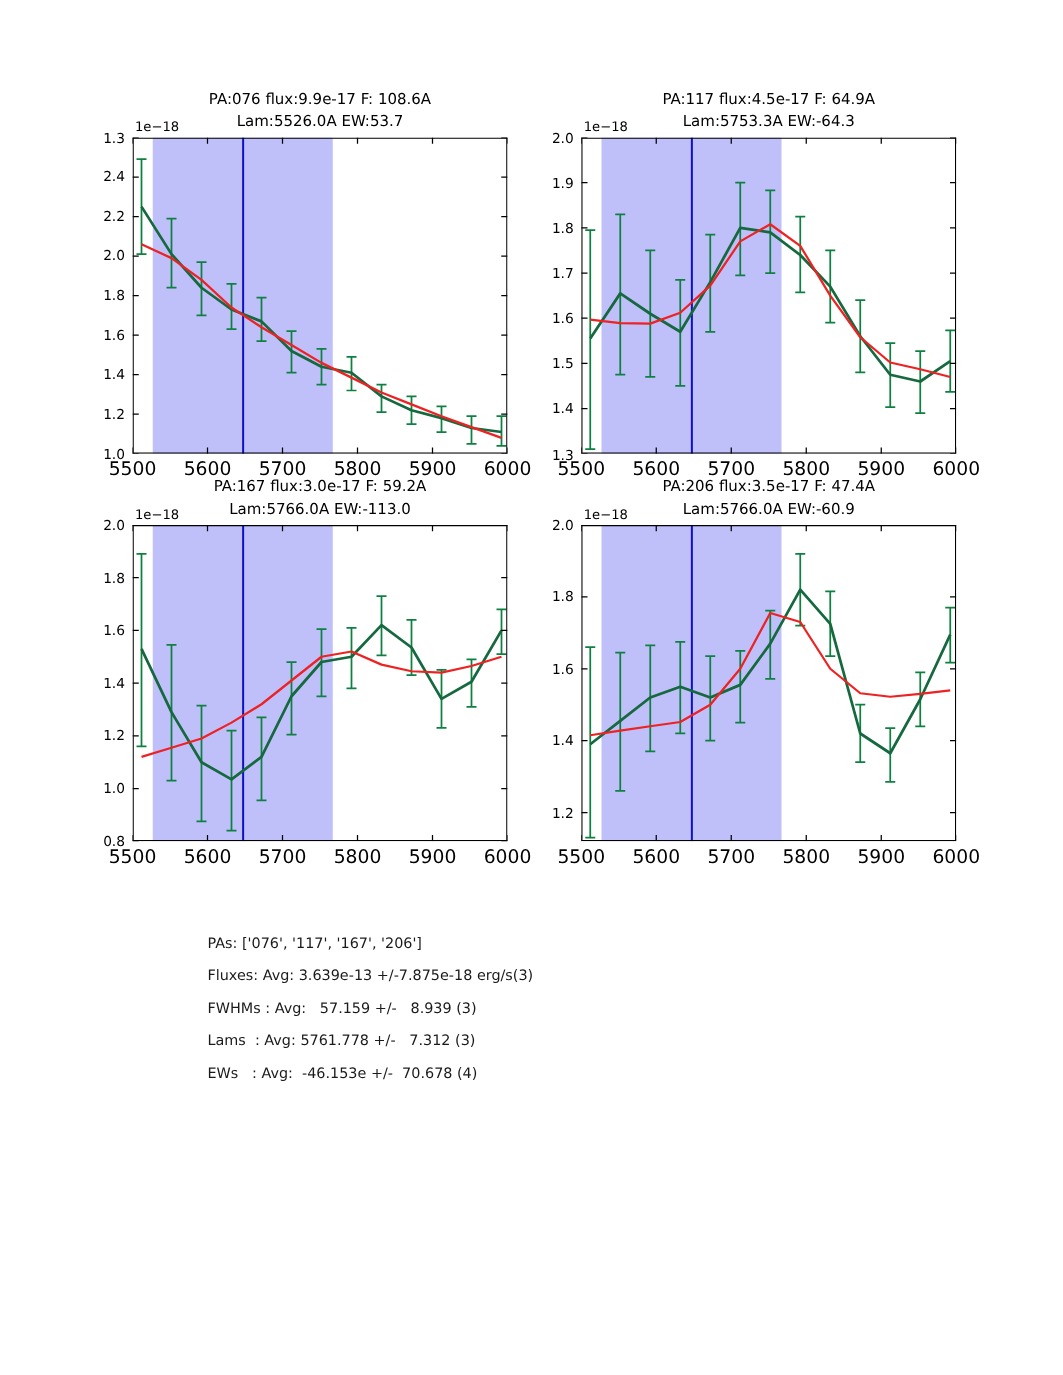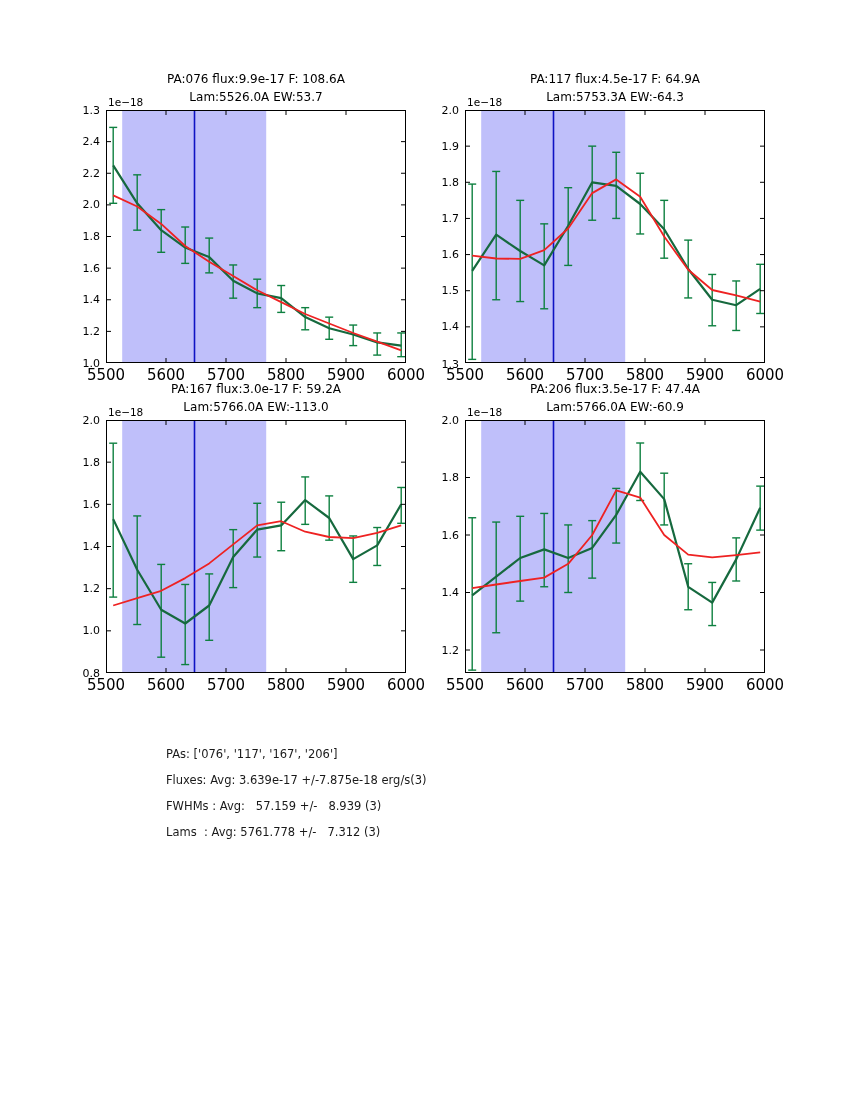--- a/index.html
+++ b/index.html
@@ -401,18 +401,19 @@
       <div class="xtick-label" style="left: 0px;">5500</div>
       <div class="xtick-label" style="left: 60px;">5600</div>
       <div class="xtick-label" style="left: 120px;">5700</div>
       <div class="xtick-label" style="left: 180px;">5800</div>
       <div class="xtick-label" style="left: 240px;">5900</div>
       <div class="xtick-label" style="left: 300px;">6000</div>
     </div>
 
   <div class="summary">
     <div class="summary-line">PAs: ['076', '117', '167', '206']</div>
-    <div class="summary-line">Fluxes: Avg: 3.639e-17 +/-7.875e-18 erg/s(3)</div>
+    <div class="summary-line">Fluxes: Avg: 3.639e-13 +/-7.875e-18 erg/s(3)</div>
     <div class="summary-line">FWHMs : Avg:   57.159 +/-   8.939 (3)</div>
     <div class="summary-line">Lams  : Avg: 5761.778 +/-   7.312 (3)</div>
+    <div class="summary-line">EWs   : Avg:  -46.153e +/-  70.678 (4)</div>
   </div>
 
 </div>
 
 </body></html>

